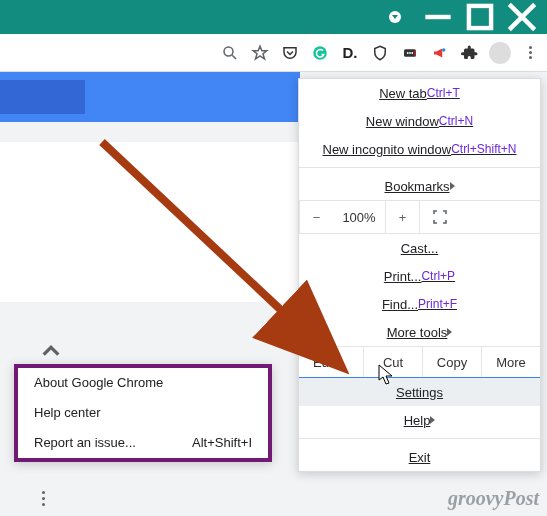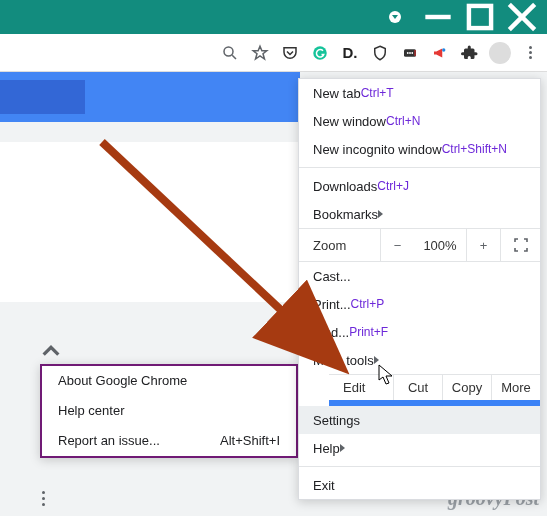--- a/index.html
+++ b/index.html
@@ -14,35 +14,35 @@
   .avatar { width:22px; height:22px; border-radius:50%; background:#ddd; }
   .dots3 { width:22px; height:22px; display:flex; flex-direction:column; align-items:center; justify-content:center; gap:2px; }
   .dots3 span { width:3px; height:3px; border-radius:50%; background:#5f6368; }
   .content { position:relative; background:#f1f3f4; height: calc(516px - 34px - 38px); }
   .blueband { position:absolute; left:0; top:0; width:300px; height:50px; background:#4285f4; }
   .blueband .inner { position:absolute; left:0; top:8px; width:85px; height:34px; background:#3367d6; }
   .whitebox { position:absolute; left:0; top:70px; width:300px; height:160px; background:#fff; }
   .caret-up { position:absolute; left:40px; top:268px; width:22px; height:22px; display:flex; align-items:center; justify-content:center; color:#5f6368; }
   
   .menu { position:absolute; top:78px; right:6px; width:243px; background:#fff; border:1px solid #dadce0; box-shadow:0 2px 10px rgba(0,0,0,.18); z-index:5; }
-  .menu .item { display:flex; align-items:center; justify-content:flex-start; padding:6px 14px; height:28px; font-size:13px; color:#202124; }
+  .menu .item { display:flex; align-items:center; justify-content:center; padding:6px 14px; height:28px; font-size:13px; color:#202124;text-decoration:underline; }
   .menu .item.highlight { background:#eceff1; }
   .menu .sep { height:1px; background:#e2e4e6; margin:4px 0; }
   .menu .short { color:#6d28d9; font-size:12px; }
   .chev { width:0; height:0; border-top:4px solid transparent; border-bottom:4px solid transparent; border-left:5px solid #5f6368; }
   .zoomrow { display:flex; align-items:center; height:34px; border-top:1px solid #e2e4e6; border-bottom:1px solid #e2e4e6; }
   .zoomrow .lbl { padding:0 14px; flex:1; }
   .zoomrow .zbtn { width:34px; text-align:center; color:#5f6368; border-left:1px solid #e2e4e6; height:100%; display:flex; align-items:center; justify-content:center; }
   .zoomrow .zval { width:52px; text-align:center; }
   .zoomrow .fs { width:40px; border-left:1px solid #e2e4e6; display:flex; align-items:center; justify-content:center; height:100%; }
-  .editrow { display:flex; align-items:center; height:32px; border-top:1px solid #e2e4e6; border-bottom:6px solid #3b82f6;margin-left:30px; }
+  .editrow { display:flex; align-items:center; height:32px; border-top:1px solid #e2e4e6; border-bottom:1px solid #3b82f6; }
   .editrow .lbl { padding:0 14px; width:64px; }
   .editrow .ebtn { flex:1; text-align:left; border-left:1px solid #e2e4e6; height:100%; display:flex; align-items:center; justify-content:center; }
   
-  .submenu { position:absolute; left:40px; top:364px; width:258px; background:#fff; border:2px solid #701a75; box-shadow:0 2px 10px rgba(0,0,0,.18); z-index:4; }
+  .submenu { position:absolute; left:14px; top:364px; width:258px; background:#fff; border:4px solid #701a75; box-shadow:0 2px 10px rgba(0,0,0,.18); z-index:4; }
   .submenu .item { display:flex; justify-content:space-between; padding:7px 16px; height:30px; font-size:13px; color:#202124; }
   
   .arrow { position:absolute; left:96px; top:136px; z-index:10; pointer-events:none; }
   
   .cursor { position:absolute; left:378px; top:364px; z-index:20; pointer-events:none; }
   
   .bottom-dots { position:absolute; left:42px; bottom:10px; display:flex; flex-direction:column; gap:3px; }
   .bottom-dots span { width:3px; height:3px; border-radius:50%; background:#5f6368; }
   
   .watermark { position:absolute; right:8px; bottom:6px; font-family: Georgia, 'Times New Roman', serif; font-size:20px; color:#9aa0a6; font-style:italic; }
@@ -157,29 +157,24 @@
   <div class="item">
       <span>New window</span>
       <span class="short">Ctrl+N</span>
     </div>
   <div class="item">
       <span>New incognito window</span>
       <span class="short">Ctrl+Shift+N</span>
     </div>
   <div class="sep"></div>
   <div class="item">
-      <span>Downloads</span>
-      <span class="short">Ctrl+J</span>
-    </div>
-  <div class="item">
       <span>Bookmarks</span>
       <span class="chev"></span>
     </div>
   <div class="zoomrow">
-    <span class="lbl">Zoom</span>
     <span class="zbtn">−</span>
     <span class="zval">100%</span>
     <span class="zbtn">+</span>
     <span class="fs">
         <svg width="14" height="14" viewBox="0 0 14 14" fill="none" stroke="#5f6368" stroke-width="1.6">
           <polyline points="1,4 1,1 4,1"></polyline>
           <polyline points="10,1 13,1 13,4"></polyline>
           <polyline points="13,10 13,13 10,13"></polyline>
           <polyline points="4,13 1,13 1,10"></polyline>
         </svg>

